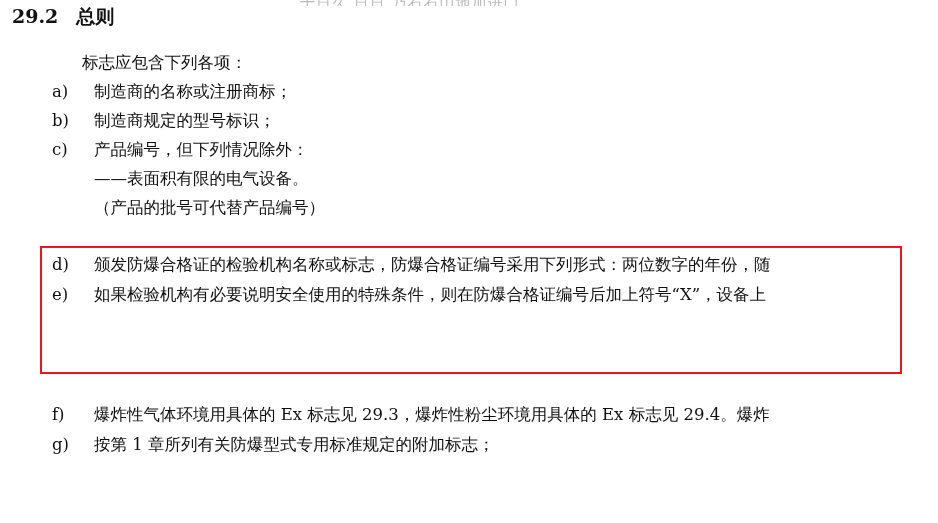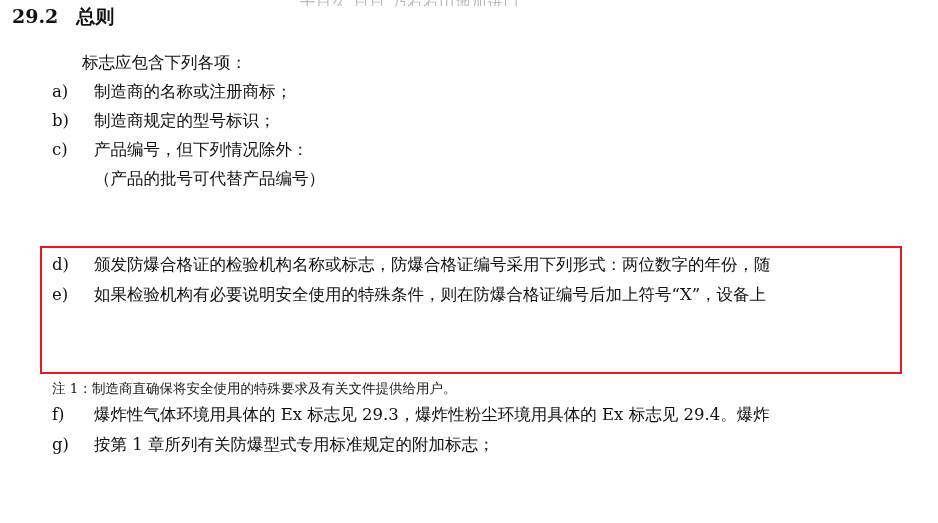--- a/index.html
+++ b/index.html
@@ -149,20 +149,23 @@
       <div class="marker latin">b)</div>
       <div class="txt">制造商规定的型号标识；</div>
     </div>
 
     <div class="line">
       <div class="marker latin">c)</div>
       <div class="txt">产品编号，但下列情况除外：</div>
     </div>
 
 
+    <div class="line">
+      <div class="txt indent-dash">——表面积有限的电气设备。</div>
+    </div>
 
     <div class="line">
       <div class="txt indent-dash">（产品的批号可代替产品编号）</div>
     </div>
 
   </div>
 
   <div class="boxed-group"></div>
 
   <div class="boxed-inner">
@@ -172,21 +175,20 @@
       <div class="txt">颁发防爆合格证的检验机构名称或标志，防爆合格证编号采用下列形式：两位数字的年份，随</div>
     </div>
 
     <div class="line">
       <div class="marker latin">e)</div>
       <div class="txt">如果检验机构有必要说明安全使用的特殊条件，则在防爆合格证编号后加上符号“X”，设备上</div>
     </div>
 
   </div>
 
-  <div class="note note-1">注 1：制造商直确保将安全使用的特殊要求及有关文件提供给用户。</div>
 
   <div class="tail-block">
 
     <div class="line">
       <div class="marker latin">f)</div>
       <div class="txt">爆炸性气体环境用具体的 Ex 标志见 29.3，爆炸性粉尘环境用具体的 Ex 标志见 29.4。爆炸</div>
     </div>
 
     <div class="line">
       <div class="marker latin">g)</div>

